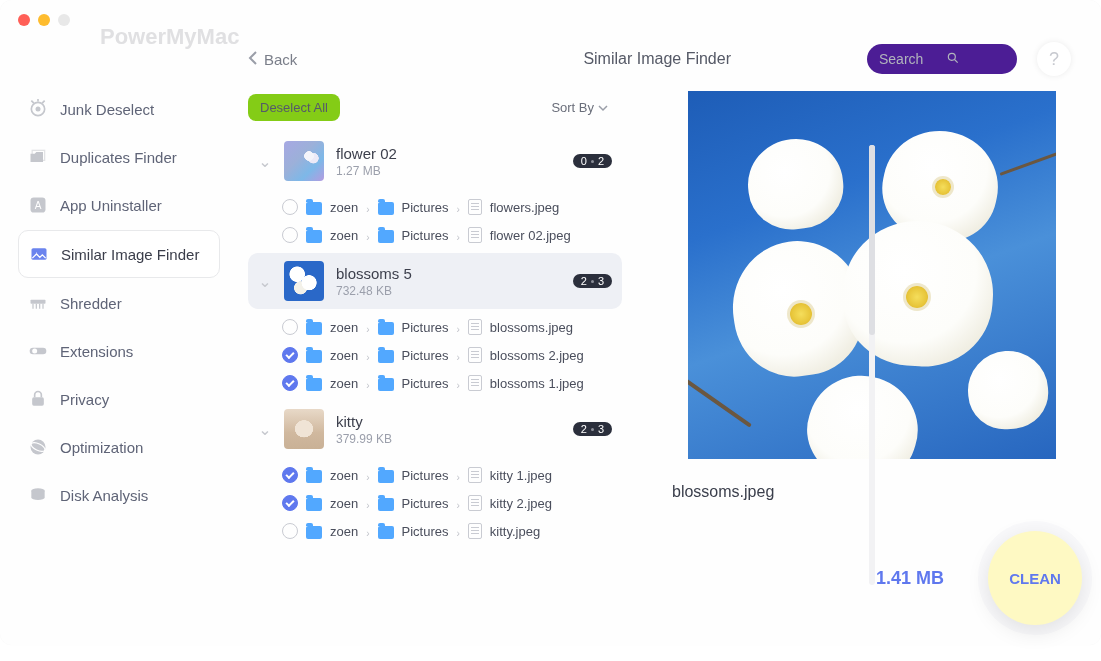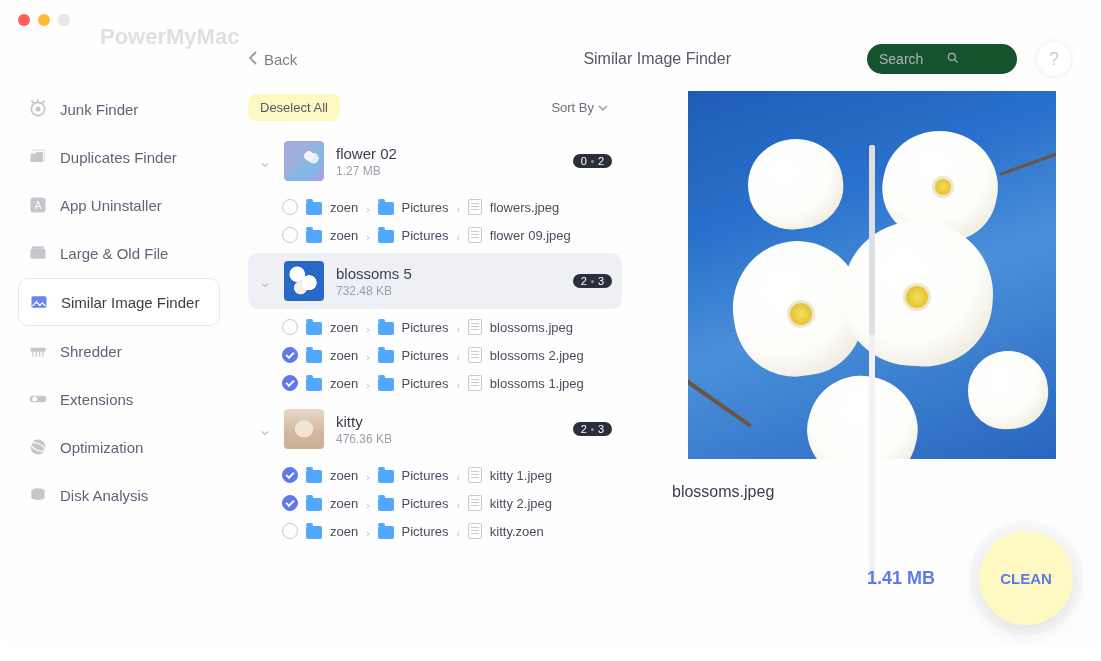--- a/index.html
+++ b/index.html
@@ -30,32 +30,32 @@
 .nav-item.active .nav-icon { color: #6b84ee; }
 .user-pill {
   margin-top: auto; background: #eef0f3; border-radius: 10px; height: 44px;
   display: flex; align-items: center; justify-content: center; font-size: 15px; color: #6a6e7a;
 }
 .main { flex: 1; display: flex; flex-direction: column; padding: 14px 30px 14px 10px; position: relative; margin-top: 25px;}
 .topbar { display: flex; align-items: center; height: 40px; gap: 20px; margin-bottom: 12px;}
 .back { display: flex; align-items: center; gap: 6px; color: #7a7e89; font-size: 15px; cursor: pointer; }
 .section-title { flex:1; text-align: center; margin-left: 150px; font-size: 16px; color: #555966; }
 .search {
-  width: 150px; height: 30px; background: #14532d; border-radius: 15px;
+  width: 150px; height: 30px; background: #4c1d95; border-radius: 15px;
   display: flex; align-items: center; padding: 0 12px; gap: 8px; color: #b1b4bc; font-size: 14px;
 }
 .search span { flex: 1; }
 .help {
   width: 34px; height: 34px; border-radius: 50%; background: #fff; box-shadow: 0 0 6px rgba(0,0,0,0.08);
   display: flex; align-items: center; justify-content: center; color: #c7c9cf; font-size: 18px;
 }
 .content { flex: 1; display: flex; gap: 14px; }
 .listpane { width: 380px; display: flex; flex-direction: column; }
 .listbar { display: flex; align-items: center; height: 32px; margin-bottom: 10px; }
-.deselect-btn { background: #fef9c3; border-radius: 8px; padding: 6px 12px; font-size: 13px; color: #555a69; cursor: pointer; }
+.deselect-btn { background: #84cc16; border-radius: 8px; padding: 6px 12px; font-size: 13px; color: #555a69; cursor: pointer; }
 .sortby { margin-left: auto; font-size: 13px; color: #6a6e7a; display: flex; align-items: flex-end; gap: 4px; cursor: pointer; margin-right: 20px;}
 .groups { flex: 1; overflow-y: auto; padding-right: 6px;}
 .scroll-track { position:absolute; left:631px; top:120px; width:6px; height:440px; background:#f2f2f4; border-radius:3px;}
 .scroll-thumb { position:absolute; left:631px; top:120px; width:6px; height:190px; background:#dedfe3; border-radius:3px;}
 .group-header {
   display: flex; align-items: center; padding: 8px 10px; border-radius: 10px; cursor: pointer; gap: 12px;
 }
 .group-header.sel { background: #eef0f5; }
 .chev { color: #c7c9cf; width: 14px; display: flex; align-items: center; justify-content: center; }
 .thumb { width: 40px; height: 40px; border-radius: 4px; background: #cfd3db; flex-shrink: 0; }
@@ -94,21 +94,21 @@
 .p3{width:115px;height:110px;left:195px;top:40px;transform:rotate(12deg);}
 .p4{width:95px;height:90px;left:60px;top:48px;transform:rotate(-6deg);}
 .p5{width:110px;height:105px;left:120px;top:285px;transform:rotate(18deg);}
 .p6{width:80px;height:78px;left:280px;top:260px;transform:rotate(-4deg);}
 .center{position:absolute;width:22px;height:22px;border-radius:50%;background:radial-gradient(circle,#f5de5c 0%,#e8c63a 60%,#d4a820 100%);box-shadow:0 0 0 3px rgba(210,190,110,0.35);}
 .c1{left:218px;top:195px;} .c2{left:102px;top:212px;} .c3{left:247px;top:88px;width:16px;height:16px;}
 .branch{position:absolute;background:#6b5740;border-radius:2px;}
 .b1{width:80px;height:4px;left:-10px;top:310px;transform:rotate(35deg);}
 .b2{width:70px;height:3px;left:310px;top:70px;transform:rotate(-20deg);}
 .preview-name { margin-top: 24px; font-size: 16px; color: #3a3e4b; }
-.footer { position:absolute; bottom:20px; right:28px; display:flex; align-items:center; gap:44px;}
+.footer { position:absolute; bottom:20px; right:19px; display:flex; align-items:center; gap:44px;}
 .bytes { color:#5f78ee; font-size:18px; font-weight:600;}
 .clean-btn {
   width: 94px; height: 94px; border-radius: 50%; background:#fef9c3;
   display:flex;align-items:center;justify-content:center;
   box-shadow: 0 6px 22px rgba(0,0,0,0.10), 0 0 0 10px #f9f9fb;
   color:#5f78ee; font-weight:700; font-size:15px; cursor:pointer;
 }
 </style>
 </head>
 <body>
@@ -124,48 +124,39 @@
 
     <div class="nav">
       <div class="nav-item">
         <span class="nav-icon">
             <svg viewBox="0 0 24 24" fill="currentColor">
               <circle cx="12" cy="12" r="8" stroke="currentColor" stroke-width="2" fill="none"></circle>
               <circle cx="12" cy="12" r="3" fill="currentColor"></circle>
               <path d="M7 5 L4 2 M17 5 L20 2 M12 3 L12 0" stroke="currentColor" stroke-width="2"></path>
             </svg>
           </span>
-        <span>Junk Finder</span>
+        <span>Junk Deselect</span>
       </div>
       <div class="nav-item">
         <span class="nav-icon">
             <svg viewBox="0 0 24 24" fill="currentColor">
               <path d="M3 8 h5 l2 -2 h8 v12 h-15 z"></path>
               <rect x="5" y="4" width="15" height="12" fill="none" stroke="currentColor" stroke-width="1.5" opacity="0.5"></rect>
             </svg>
           </span>
         <span>Duplicates Finder</span>
       </div>
       <div class="nav-item">
         <span class="nav-icon">
             <svg viewBox="0 0 24 24" fill="currentColor">
               <rect x="3" y="3" width="18" height="18" rx="4"></rect>
               <text x="12" y="17" font-size="12" text-anchor="middle" fill="#fff">A</text>
             </svg>
           </span>
         <span>App Uninstaller</span>
-      </div>
-      <div class="nav-item">
-        <span class="nav-icon">
-            <svg viewBox="0 0 24 24" fill="currentColor">
-              <rect x="3" y="7" width="18" height="12" rx="2"></rect>
-              <rect x="5" y="4" width="14" height="3" rx="1"></rect>
-            </svg>
-          </span>
-        <span>Large &amp; Old File</span>
       </div>
       <div class="nav-item active">
         <span class="nav-icon">
             <svg viewBox="0 0 24 24" fill="none" stroke="currentColor" stroke-width="2">
               <rect x="3" y="5" width="18" height="14" rx="2" fill="currentColor" stroke="none"></rect>
               <circle cx="9" cy="10" r="1.5" fill="#fff"></circle>
               <path d="M4 17 l5 -5 l4 4 l3 -3 l4 4" stroke="#fff" stroke-width="1.5" fill="none"></path>
             </svg>
           </span>
         <span>Similar Image Finder</span>
@@ -180,20 +171,29 @@
         <span>Shredder</span>
       </div>
       <div class="nav-item">
         <span class="nav-icon">
             <svg viewBox="0 0 24 24" fill="currentColor">
               <rect x="2" y="8" width="20" height="8" rx="4"></rect>
               <circle cx="8" cy="12" r="3" fill="#fff"></circle>
             </svg>
           </span>
         <span>Extensions</span>
+      </div>
+      <div class="nav-item">
+        <span class="nav-icon">
+            <svg viewBox="0 0 24 24" fill="currentColor">
+              <rect x="5" y="10" width="14" height="10" rx="2"></rect>
+              <path d="M8 10 v-3 a4 4 0 0 1 8 0 v3" fill="none" stroke="currentColor" stroke-width="2"></path>
+            </svg>
+          </span>
+        <span>Privacy</span>
       </div>
       <div class="nav-item">
         <span class="nav-icon">
             <svg viewBox="0 0 24 24" fill="currentColor">
               <circle cx="12" cy="12" r="9"></circle>
               <ellipse cx="12" cy="12" rx="9" ry="4" fill="none" stroke="#fff" stroke-width="1.5" transform="rotate(25 12 12)"></ellipse>
             </svg>
           </span>
         <span>Optimization</span>
       </div>
@@ -272,21 +272,21 @@
             </div>
             <div class="file-row">
               <span class="cbx"></span>
               <span class="folder-icon"></span>
               <span>zoen</span>
                 <span class="crumb-sep">›</span>
               <span class="folder-icon"></span>
               <span>Pictures</span>
                 <span class="crumb-sep">›</span>
               <span class="file-icon"></span>
-              <span>flower 09.jpeg</span>
+              <span>flower 02.jpeg</span>
             </div>
           </div>
 
           <div class="group-header sel">
             <span class="chev">⌄</span>
             <div class="thumb blossoms"></div>
             <div class="ghead-text">
               <div class="gname">blossoms 5</div>
               <div class="gsize">732.48 KB</div>
             </div>
@@ -330,21 +330,21 @@
               <span class="file-icon"></span>
               <span>blossoms 1.jpeg</span>
             </div>
           </div>
 
           <div class="group-header">
             <span class="chev">⌄</span>
             <div class="thumb kitty"></div>
             <div class="ghead-text">
               <div class="gname">kitty</div>
-              <div class="gsize">476.36 KB</div>
+              <div class="gsize">379.99 KB</div>
             </div>
             <div class="pill">
               <span>2</span>
               <span class="sep"></span>
               <span>3</span>
             </div>
           </div>
           <div class="file-rows">
             <div class="file-row">
               <span class="cbx chk"></span>
@@ -370,21 +370,21 @@
             </div>
             <div class="file-row">
               <span class="cbx"></span>
               <span class="folder-icon"></span>
               <span>zoen</span>
                 <span class="crumb-sep">›</span>
               <span class="folder-icon"></span>
               <span>Pictures</span>
                 <span class="crumb-sep">›</span>
               <span class="file-icon"></span>
-              <span>kitty.zoen</span>
+              <span>kitty.jpeg</span>
             </div>
           </div>
         </div>
       </div>
 
       <div class="preview-pane">
         <div class="preview-img">
           <div class="branch b1"></div>
             <div class="branch b2"></div>
           <div class="petal p4"></div>

